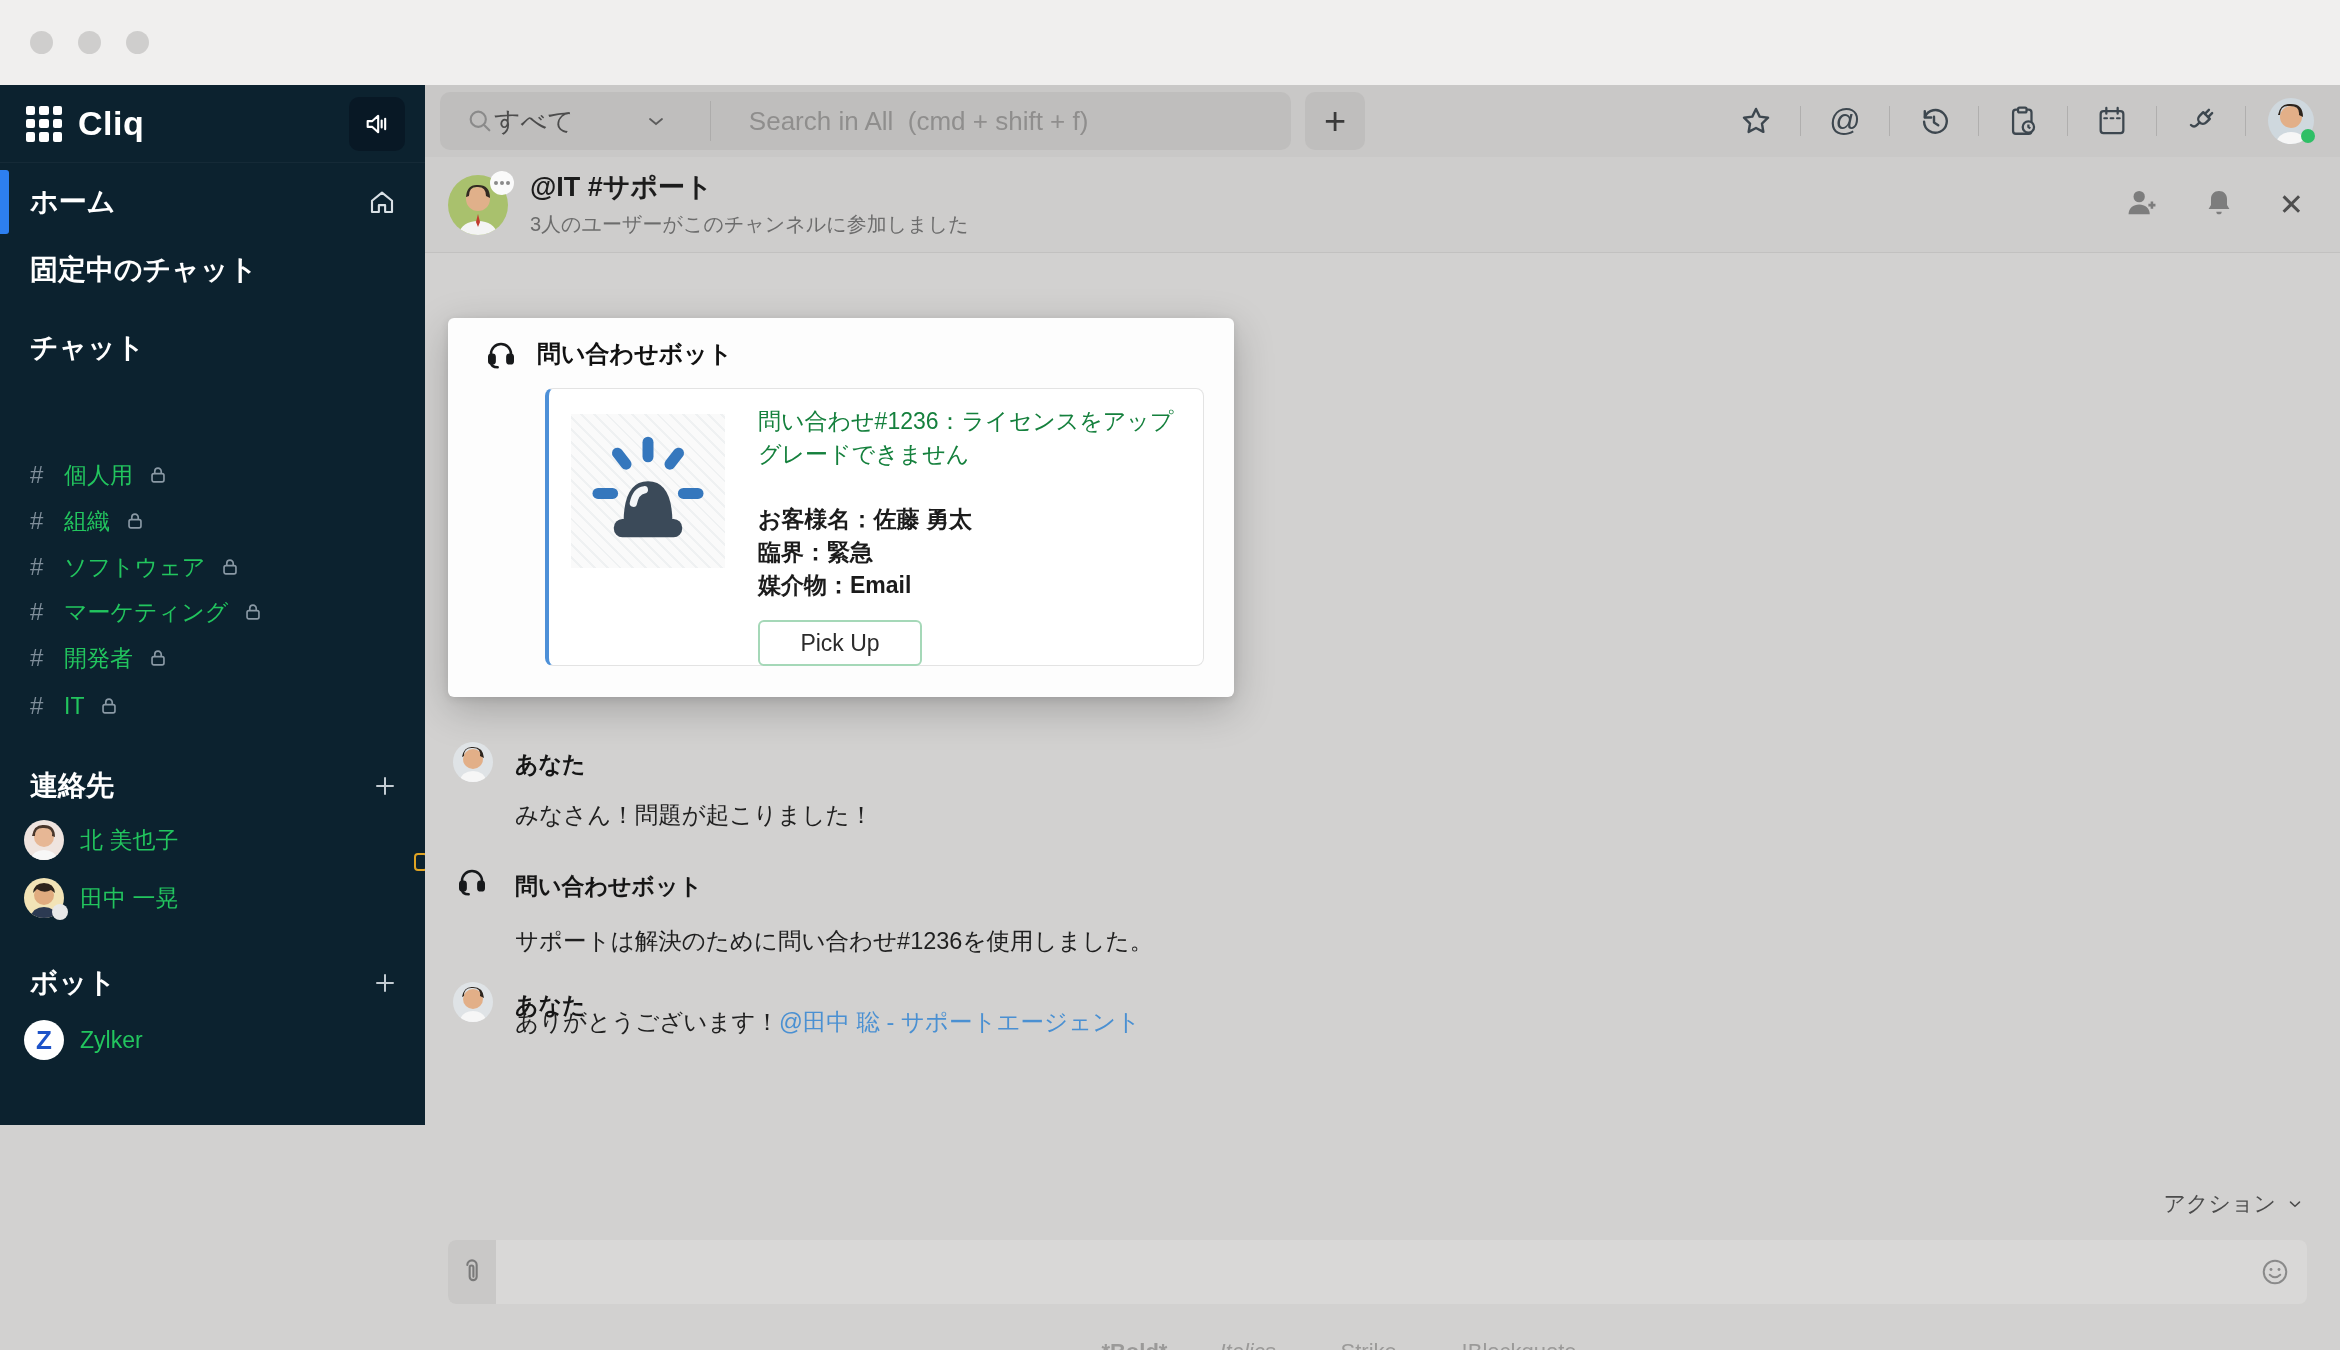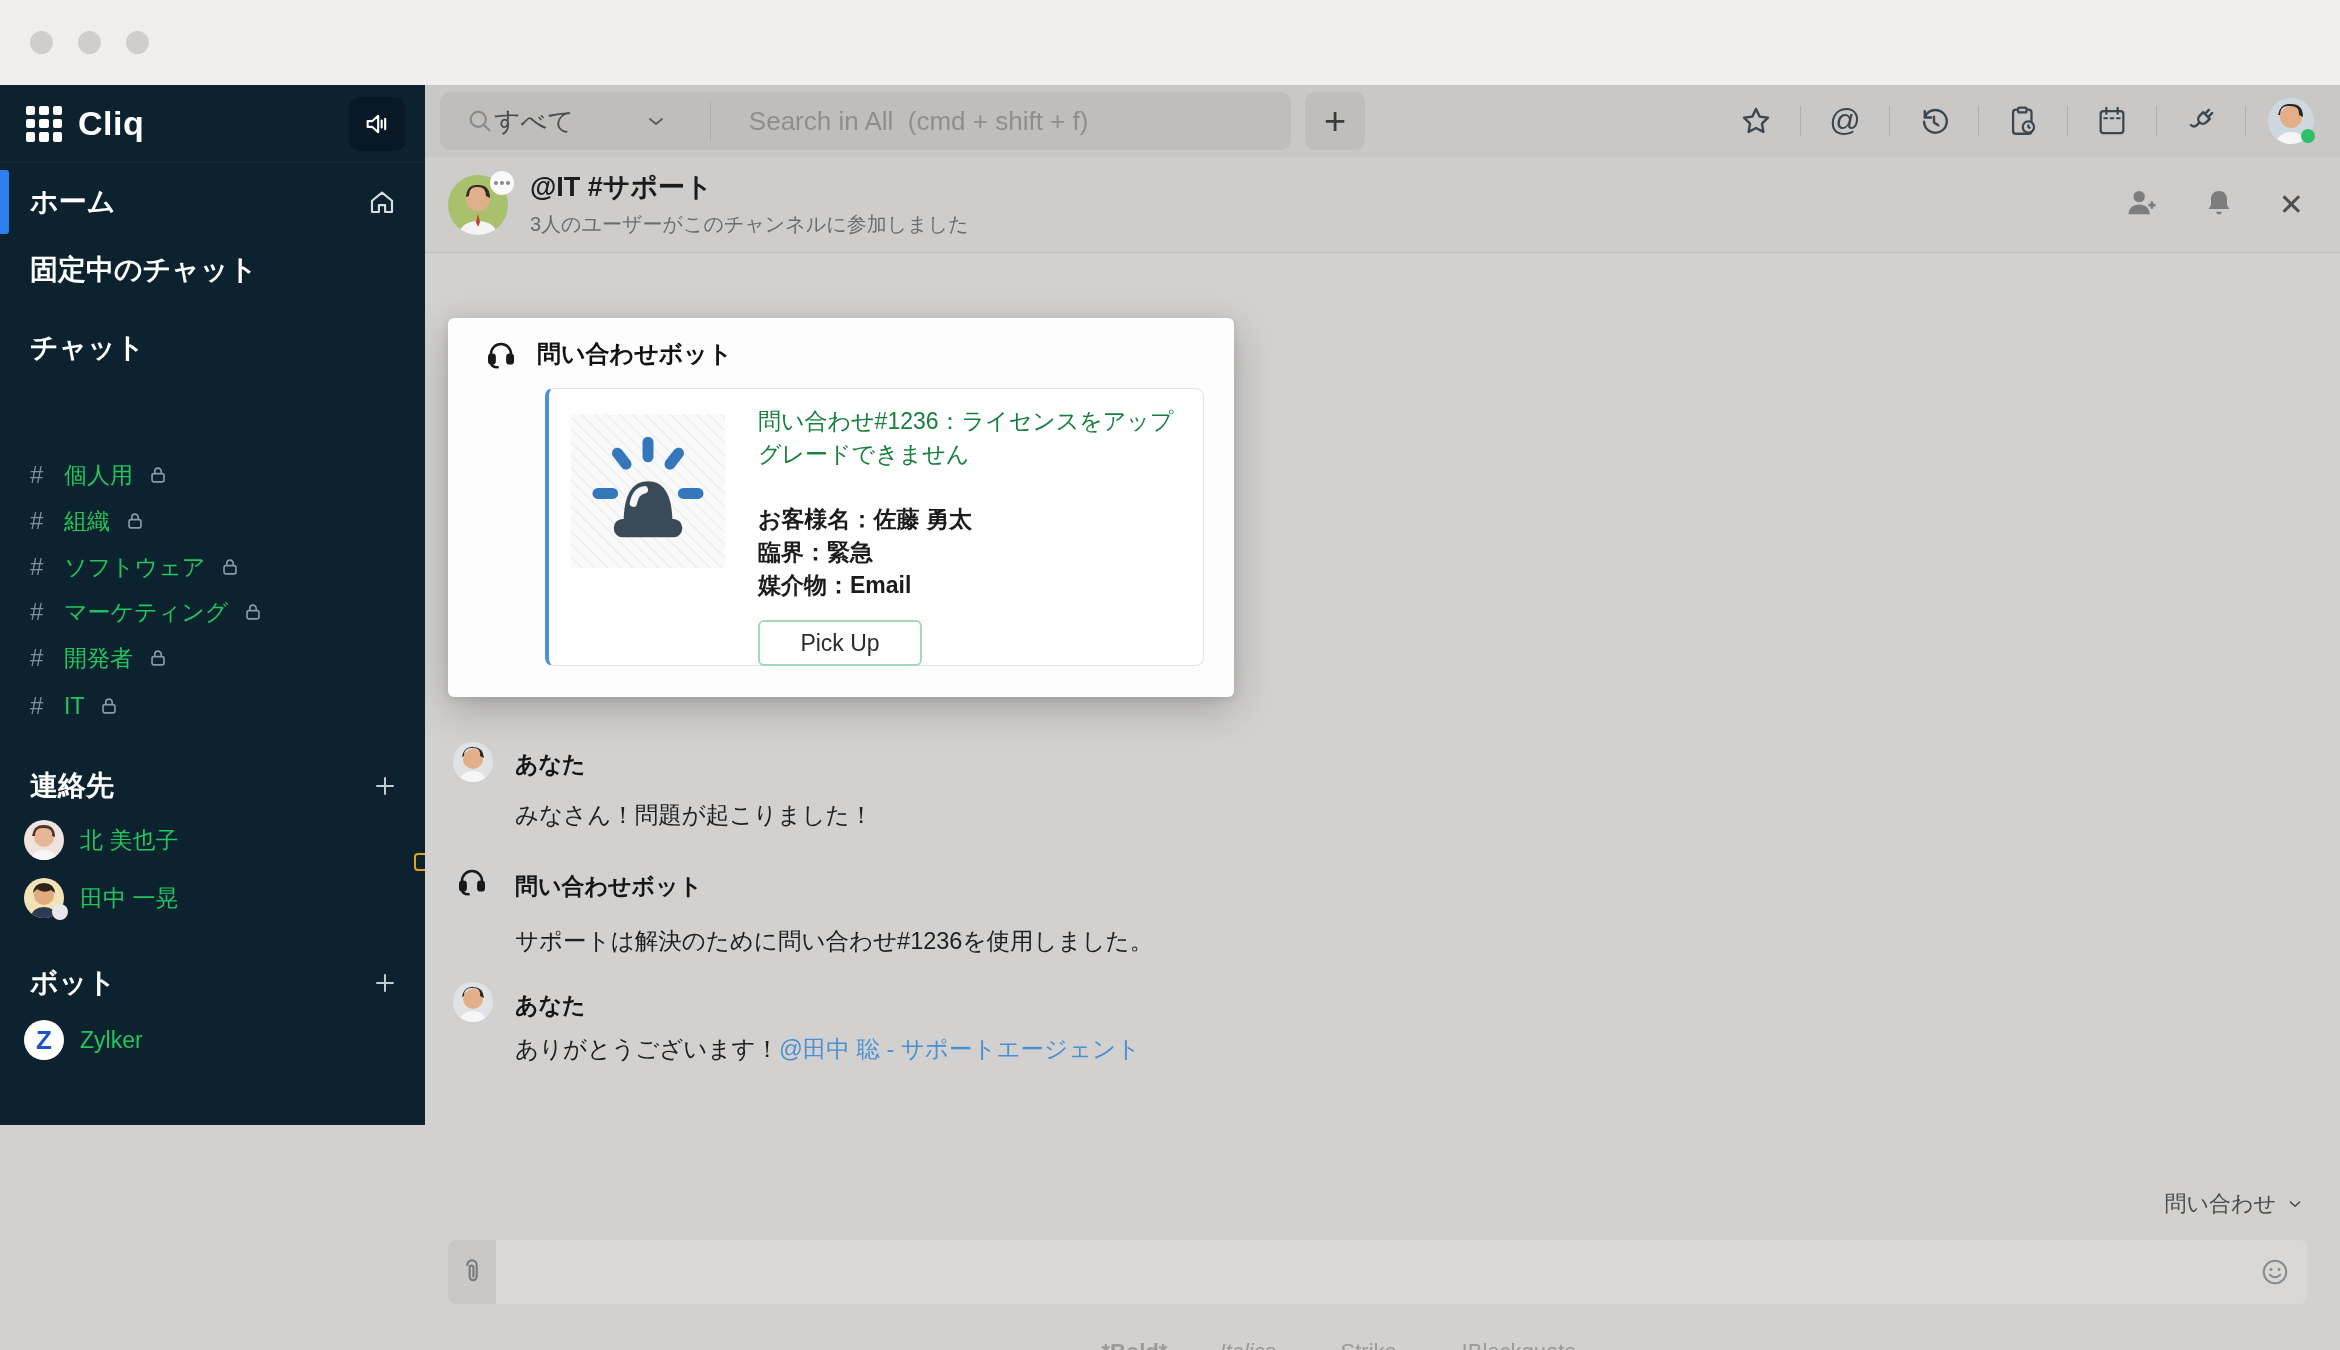--- a/index.html
+++ b/index.html
@@ -95,21 +95,21 @@
   .pickup-btn { position:absolute; left:209px; top:231px; width:164px; height:46px; background:#fff; border:2px solid #a5d8b8; border-radius:6px; font-size:23px; color:#2b2b2b; display:flex; align-items:center; justify-content:center; font-family:inherit; }
 
   
   .msg-avatar { position:absolute; width:40px; height:40px; }
   .msg-avatar svg { width:40px; height:40px; border-radius:50%; display:block; }
   .msg-name { position:absolute; left:90px; font-size:23px; font-weight:bold; color:#151515; }
   .msg-body { position:absolute; left:90px; font-size:23.5px; color:#1f1f1f; }
   .m1-av { left:28px; top:489px; } .m1-name { top:496px; } .m1-body { top:546px; }
   .m2-ic { position:absolute; left:31px; top:612px; }
   .m2-name { top:618px; } .m2-body { top:672px; }
-  .m3-av { left:28px; top:729px; } .m3-name { top:737px; } .m3-body { top:780px;text-align:center; }
+  .m3-av { left:28px; top:729px; } .m3-name { top:737px; } .m3-body { top:753px;text-align:center; }
   .mention { color:#4a90d2; }
 
   
   .actions-link { position:absolute; top:1104px; right:36px; display:flex; align-items:center; gap:10px; font-size:22px; color:#4c4c4c; }
   .composer { position:absolute; left:23px; top:1155px; width:1859px; height:64px; background:#d9d8d7; border-radius:8px; display:flex; align-items:stretch; }
   .clip-cell { width:48px; background:#c9c8c7; border-radius:8px 0 0 8px; display:flex; align-items:center; justify-content:center; color:#7a7a7a; }
   .composer-input { flex:1; background:transparent; border:none; outline:none; font-size:24px; padding:0 20px; font-family:inherit; color:#333; }
   .smiley-cell { width:64px; display:flex; align-items:center; justify-content:center; color:#8a8a8a; }
   .format-bar { position:absolute; left:23px; top:1254px; width:1859px; display:flex; justify-content:center; gap:52px; font-size:22px; color:#9b9a99; align-items:center; }
   .fmt-bold { font-weight:bold; } .fmt-italic { font-style:italic; } .fmt-strike { text-decoration:line-through; }
@@ -461,21 +461,21 @@
             <path d="M9 15 q2-11 11-10 q10 0 11 11 l-4-2 q1-8-7-8 q-9-1-9 8 z" fill="#2d251e"></path>
             <path d="M6 40 q3-11 14-11 q11 0 14 11 z" fill="#f6f6f6"></path>
           </svg>
       </span>
       <span class="msg-name m3-name">あなた</span>
       <span class="msg-body m3-body"><span>ありがとうございます！</span><span class="mention">@田中 聡 - サポートエージェント</span></span>
 
     </div>
 
     <div class="actions-link">
-      <span>問い合わせ</span>
+      <span>アクション</span>
       <svg width="18" height="18" viewBox="0 0 24 24" fill="none" stroke="#4c4c4c" stroke-width="2" stroke-linecap="round">
           <path d="M6 9.5 l6 5.5 6-5.5"></path>
         </svg>
     </div>
 
     <div class="composer">
       <span class="clip-cell">
         <svg width="28" height="28" viewBox="0 0 24 24" fill="none" stroke="#7a7a7a" stroke-width="1.8" stroke-linecap="round">
             <path d="M8 6 a4 4 0 0 1 8 0 v10 a3 3 0 0 1 -6 0 V8 a1.6 1.6 0 0 1 3.2 0 v8"></path>
           </svg>

